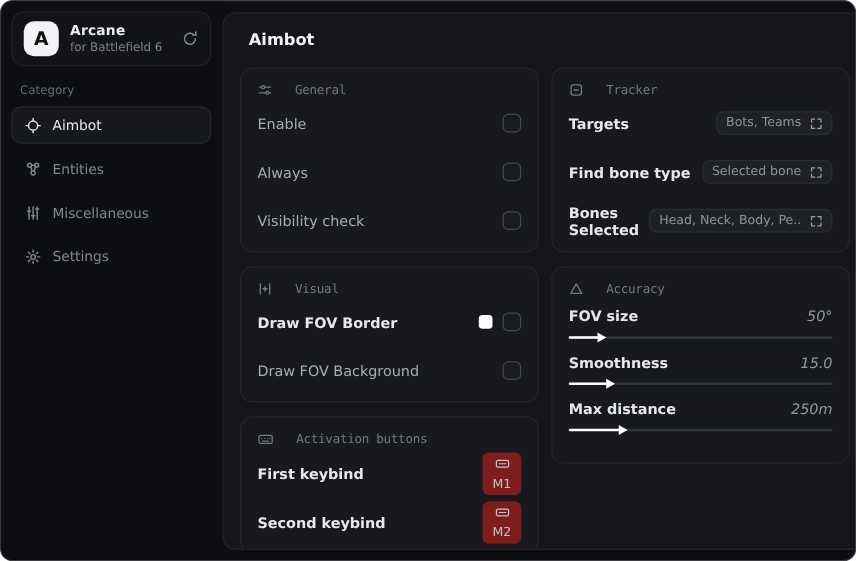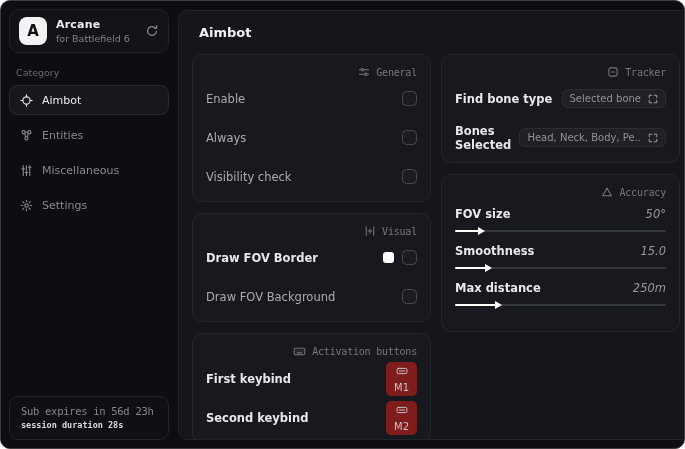--- a/index.html
+++ b/index.html
@@ -49,23 +49,23 @@
     padding:12px 11px; overflow:hidden;
   }
   .page-title { color:#f1f2f3; font-size:13px; font-weight:bold; margin:2px 0 14px 9px; }
   .columns { display:flex; gap:10px; padding:0 2px; }
   .col { width:239px; display:flex; flex-direction:column; gap:11px; }
   .card {
     background:#17191e; border:1px solid #24262b; border-radius:10px;
     padding:11px 13px 13px 13px;
   }
   .card-header {
-    display:flex; align-items:center; gap:6px; color:#75787e;
+    display:flex; align-items:center; gap:18px; color:#75787e;
     font-family:"DejaVu Sans Mono","Liberation Mono",monospace;
-    font-size:10px; margin-bottom:9px; letter-spacing:-0.2px;justify-content:flex-end;
+    font-size:10px; margin-bottom:9px; letter-spacing:-0.2px;
   }
   .row { display:flex; align-items:center; justify-content:space-between; height:23px; }
   .row + .row { margin-top:16px; }
   .row-label { font-size:11.5px; color:#a9acb0; }
   .row-label.bright { color:#e7e8ea; font-weight:bold; font-size:11.5px; }
   .row-right { display:flex; align-items:center; gap:8px; }
   .checkbox {
     width:15px; height:15px; border:1.5px solid #46494f; border-radius:4.5px;
     background:#1a1c21; cursor:pointer;
   }
@@ -152,24 +152,20 @@
             <circle cx="8" cy="8" r="2.2"></circle>
             <path d="M8 1.5v2M8 12.5v2M1.5 8h2M12.5 8h2M3.4 3.4l1.4 1.4M11.2 11.2l1.4 1.4M12.6 3.4l-1.4 1.4M4.8 11.2l-1.4 1.4"></path>
           </svg>
         </span>
         <span>Settings</span>
       </div>
     </div>
 
     <div class="spacer"></div>
 
-    <div class="sub-box">
-      <div class="sub-line1">Sub expires in 56d 23h</div>
-      <div class="sub-line2">session duration 28s</div>
-    </div>
   </div>
 
   <div class="main-wrap">
     <div class="panel">
       <div class="page-title">Aimbot</div>
 
       <div class="columns">
 
         <div class="col">
 
@@ -263,20 +259,31 @@
             <div class="card-header">
               <span>
                 <svg width="12" height="12" viewBox="0 0 16 16" fill="none" stroke="currentColor" stroke-width="1.4" stroke-linecap="round">
                   <rect x="2.5" y="2.5" width="11" height="11" rx="2.5"></rect>
                   <path d="M5.8 8h4.4"></path>
                 </svg>
               </span>
               <span>Tracker</span>
             </div>
             <div class="row">
+              <span class="row-label bright">Targets</span>
+              <span class="dropdown">
+                <span class="dd-text">Bots, Teams</span>
+                <span class="dd-icon">
+                  <svg width="10" height="10" viewBox="0 0 16 16" fill="none" stroke="currentColor" stroke-width="1.6" stroke-linecap="round">
+                    <path d="M2 6V2h4M10 2h4v4M14 10v4h-4M6 14H2v-4"></path>
+                  </svg>
+                </span>
+              </span>
+            </div>
+            <div class="row">
               <span class="row-label bright">Find bone type</span>
               <span class="dropdown">
                 <span class="dd-text">Selected bone</span>
                 <span class="dd-icon">
                   <svg width="10" height="10" viewBox="0 0 16 16" fill="none" stroke="currentColor" stroke-width="1.6" stroke-linecap="round">
                     <path d="M2 6V2h4M10 2h4v4M14 10v4h-4M6 14H2v-4"></path>
                   </svg>
                 </span>
               </span>
             </div>

